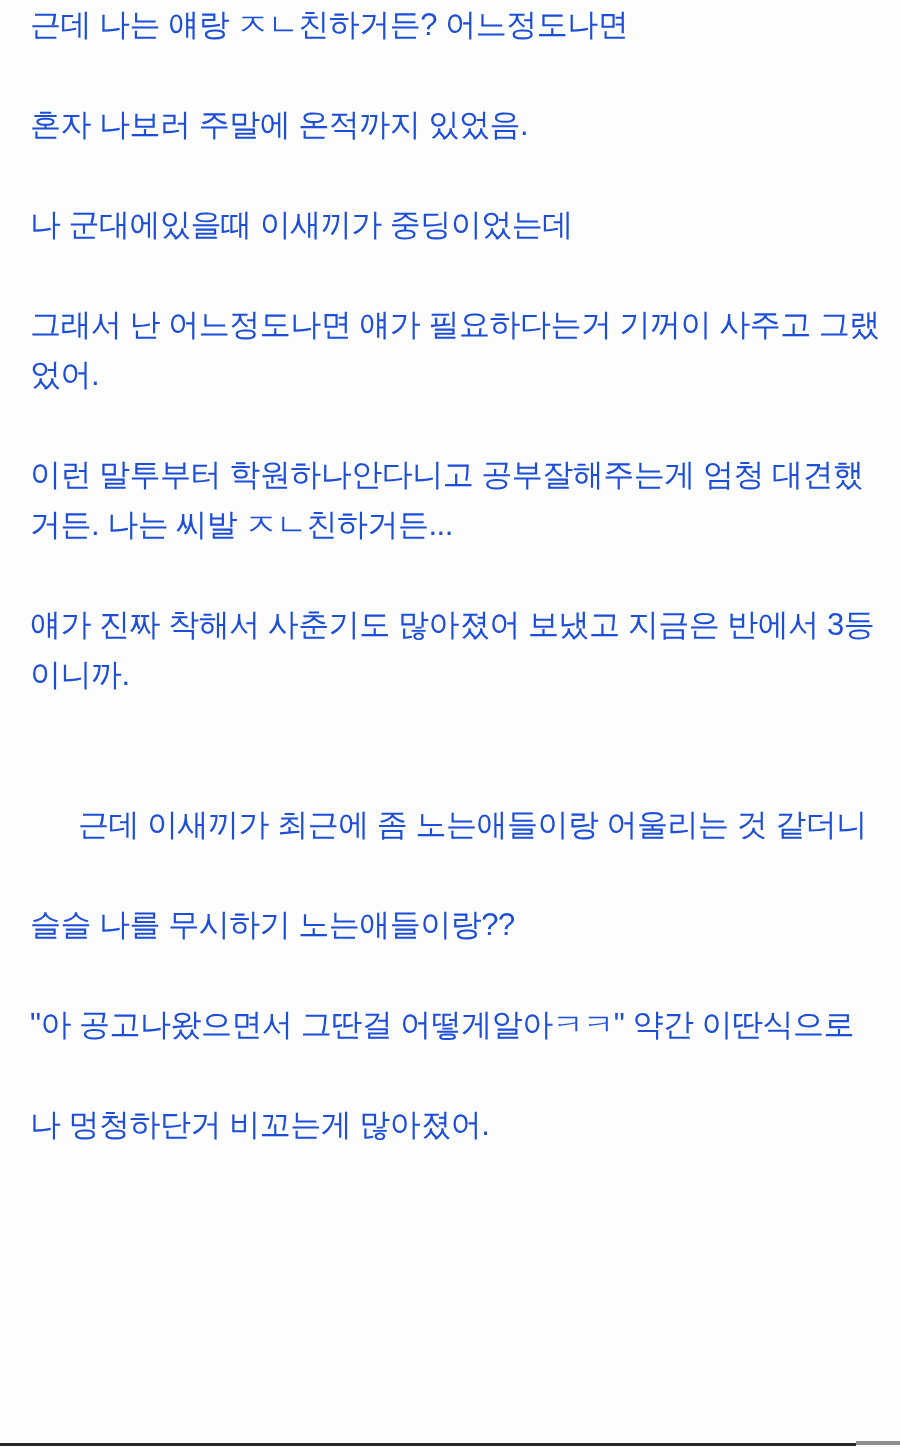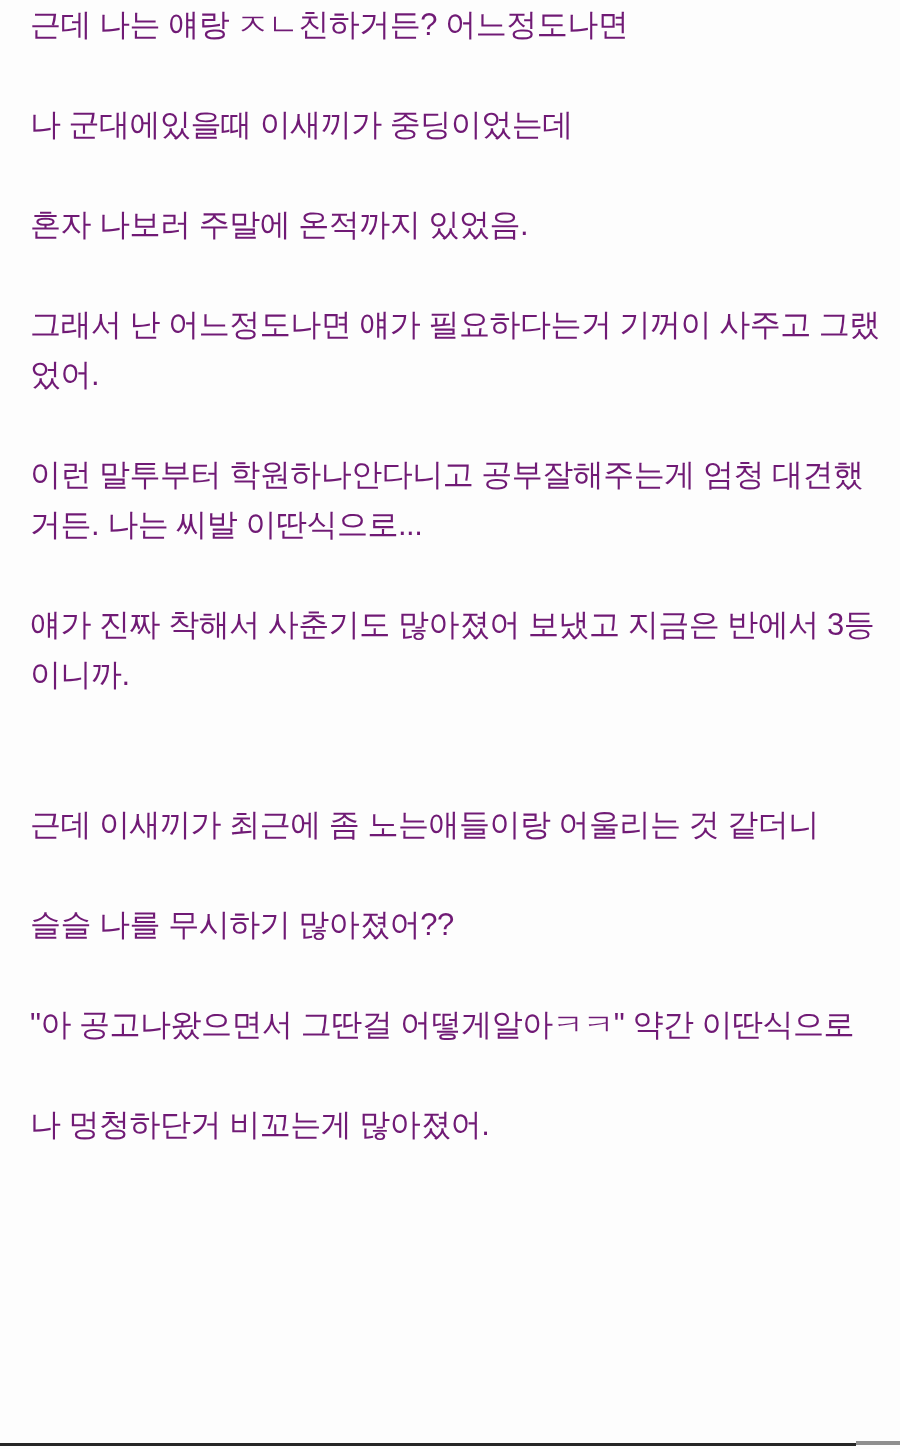--- a/index.html
+++ b/index.html
@@ -15,29 +15,30 @@
     position: relative;
   }
   .post-body {
     position: absolute;
     top: 0;
     left: 0;
     width: 900px;
     height: 1449px;
     padding: 0 0 0 30px;
     box-sizing: border-box;
-    color: #701a75;
+    color: #1d4ed8;
     overflow: hidden;
   }
   .para {
     margin: 0 0 50px 0;
   }
   .para.gap-large {
     
     margin-top: 100px;
+    margin-left: 48px;
   }
   .text-line {
     height: 50px;
     line-height: 50px;
     font-size: 31px;
     letter-spacing: -0.5px;
     white-space: nowrap;
     font-weight: 500;
   }
   .bottom-divider {
@@ -60,49 +61,49 @@
 </head>
 <body>
 
 <div class="post-body">
 
   <div class="para">
     <div class="text-line">근데 나는 얘랑 ㅈㄴ친하거든? 어느정도나면</div>
   </div>
 
   <div class="para">
-    <div class="text-line">나 군대에있을때 이새끼가 중딩이었는데</div>
+    <div class="text-line">혼자 나보러 주말에 온적까지 있었음.</div>
   </div>
 
   <div class="para">
-    <div class="text-line">혼자 나보러 주말에 온적까지 있었음.</div>
+    <div class="text-line">나 군대에있을때 이새끼가 중딩이었는데</div>
   </div>
 
   <div class="para">
     <div class="text-line">그래서 난 어느정도나면 얘가 필요하다는거 기꺼이 사주고 그랬</div>
     <div class="text-line">었어.</div>
   </div>
 
 
   <div class="para">
     <div class="text-line">이런 말투부터 학원하나안다니고 공부잘해주는게 엄청 대견했</div>
-    <div class="text-line">거든. 나는 씨발 이딴식으로...</div>
+    <div class="text-line">거든. 나는 씨발 ㅈㄴ친하거든...</div>
   </div>
 
   <div class="para">
     <div class="text-line">얘가 진짜 착해서 사춘기도 많아졌어 보냈고 지금은 반에서 3등</div>
     <div class="text-line">이니까.</div>
   </div>
 
   <div class="para gap-large">
     <div class="text-line">근데 이새끼가 최근에 좀 노는애들이랑 어울리는 것 같더니</div>
   </div>
 
   <div class="para">
-    <div class="text-line">슬슬 나를 무시하기 많아졌어??</div>
+    <div class="text-line">슬슬 나를 무시하기 노는애들이랑??</div>
   </div>
 
 
   <div class="para">
     <div class="text-line">"아 공고나왔으면서 그딴걸 어떻게알아ㅋㅋ" 약간 이딴식으로</div>
   </div>
 
   <div class="para">
     <div class="text-line">나 멍청하단거 비꼬는게 많아졌어.</div>
   </div>

